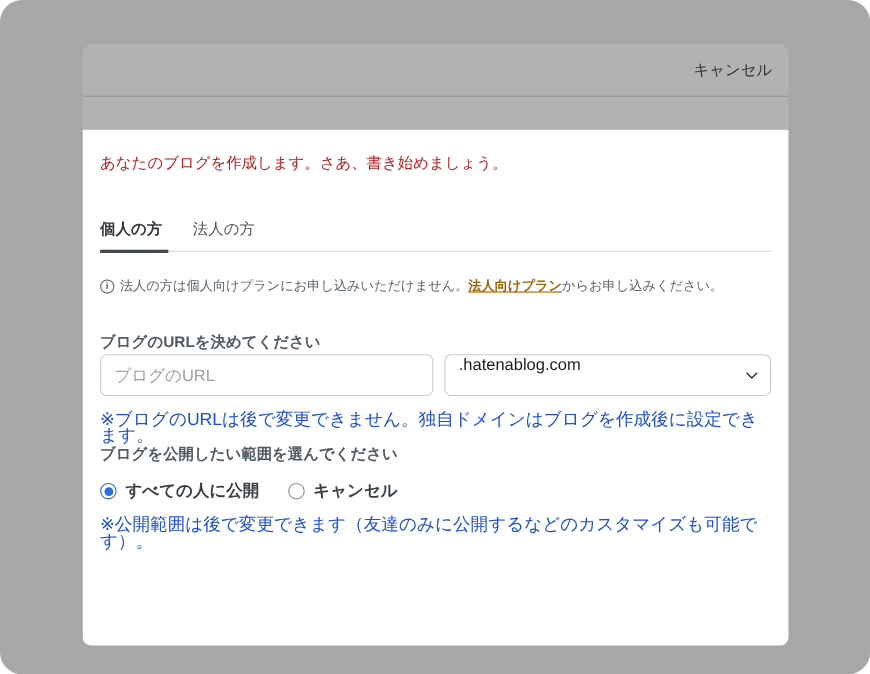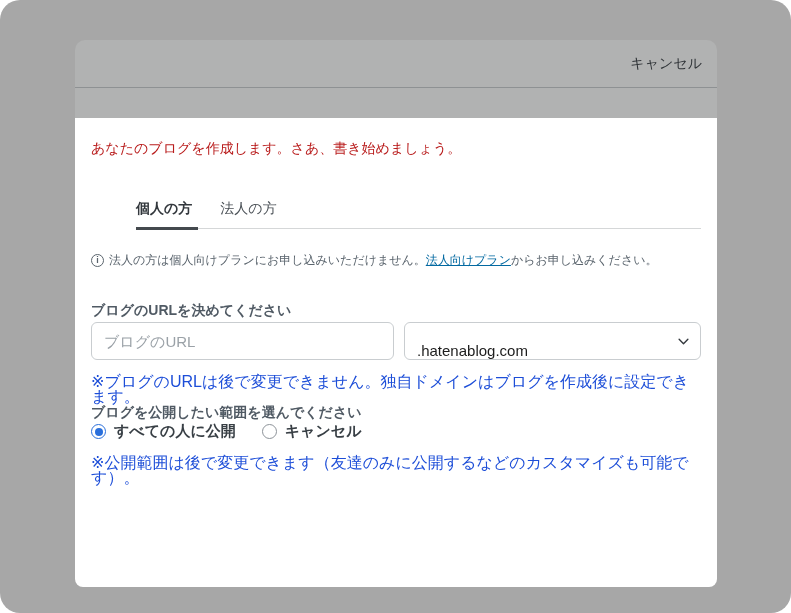--- a/index.html
+++ b/index.html
@@ -50,21 +50,20 @@
     line-height: 36px;
   }
   .page-subtitle {
     margin-top: 8px;
     font-size: 14px; color: #b91c1c;
   }
   .tabs {
     margin-top: 42px;
     display: flex;
     border-bottom: 1px solid #d5d7d8;
-    margin-left: 45px;
   }
   .tab {
     font-size: 14px;
     padding: 0 6px 9px 0;
     margin-right: 22px;
     color: #4a5056;
     cursor: pointer;
     border-bottom: 3px solid transparent;
     margin-bottom: -2px;
   }
@@ -81,21 +80,21 @@
   }
   .info-icon {
     flex: 0 0 auto;
     width: 13px; height: 13px;
     border: 1px solid #5a646d; border-radius: 50%;
     display: inline-flex; align-items: center; justify-content: center;
     font-size: 9px; font-style: normal; font-weight: bold;
     color: #5a646d;
   }
   .notice a, .notice .link {
-    color: #0369a1; text-decoration: underline; cursor: pointer;
+    color: #a16207; text-decoration: underline; cursor: pointer; font-weight: bold;
   }
   .field-label {
     font-size: 14px; font-weight: bold; color: #505a64;
   }
   .label-url { margin-top: 34px; }
   .url-row {
     margin-top: 2px;
     display: flex; gap: 10px;
   }
   .url-input {
@@ -109,37 +108,38 @@
     outline: none;
     background: #ffffff;
   }
   .url-input::placeholder { color: #9aa1a7; opacity: 1; }
   .domain-select {
     position: relative;
     width: 297px; height: 38px;
     border: 1px solid #c9cdd0;
     border-radius: 6px;
     background: #ffffff;
-    display: flex; align-items: flex-end;
+    display: flex; align-items: flex-start;
     padding: 0 30px 0 12px;
     font-size: 15px; color: #1c1c1c;
     cursor: pointer;
   }
   .chevron-down {
     position: absolute; right: 11px; top: 50%;
     margin-top: -3px;
     width: 11px; height: 7px;
   }
   .note {
     margin-top: 14px;
     font-size: 16px; color: #1d4ed8;
     line-height: 15px;
   }
   .label-scope { }
   .radio-group {
+    margin-top: 15px;
     display: flex; align-items: center; gap: 26px;
   }
   .radio-option {
     display: flex; align-items: center; gap: 8px;
     cursor: pointer;
   }
   .radio-circle {
     width: 15px; height: 15px;
     border-radius: 50%;
     border: 1px solid #8d9399;

